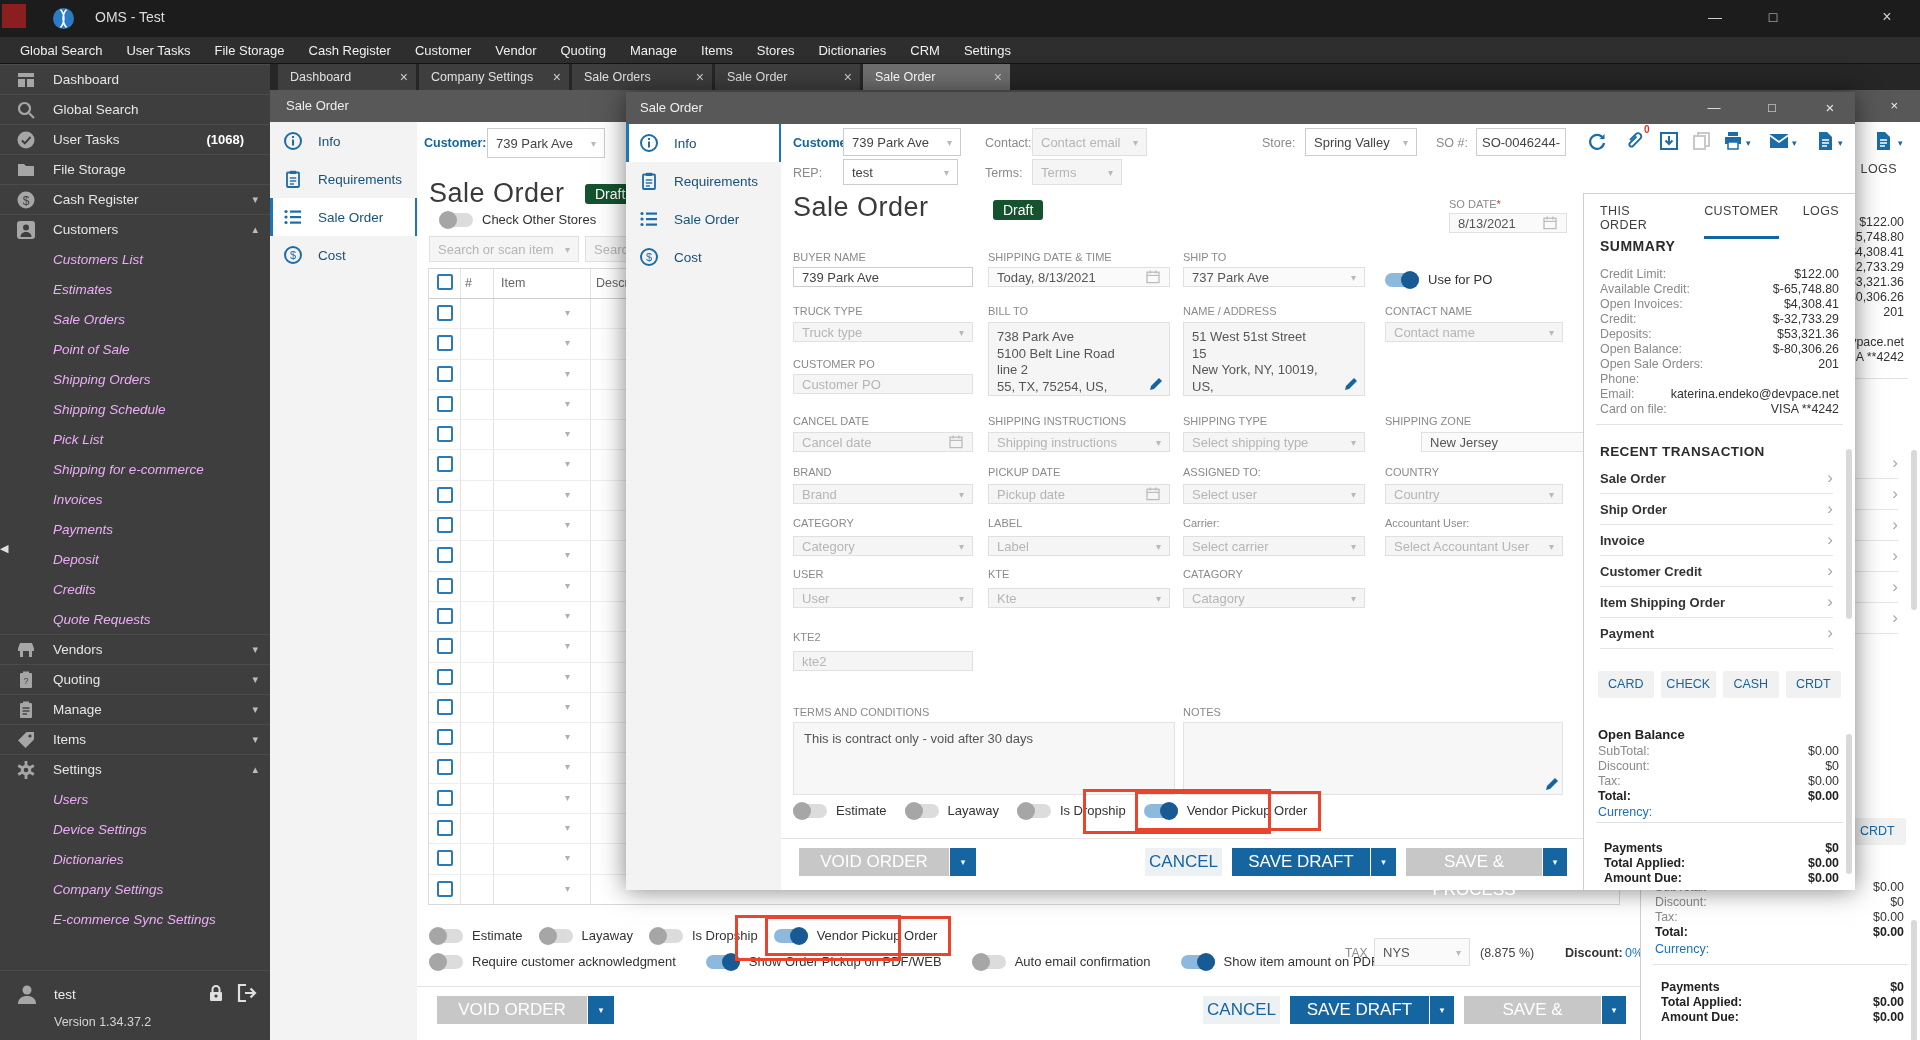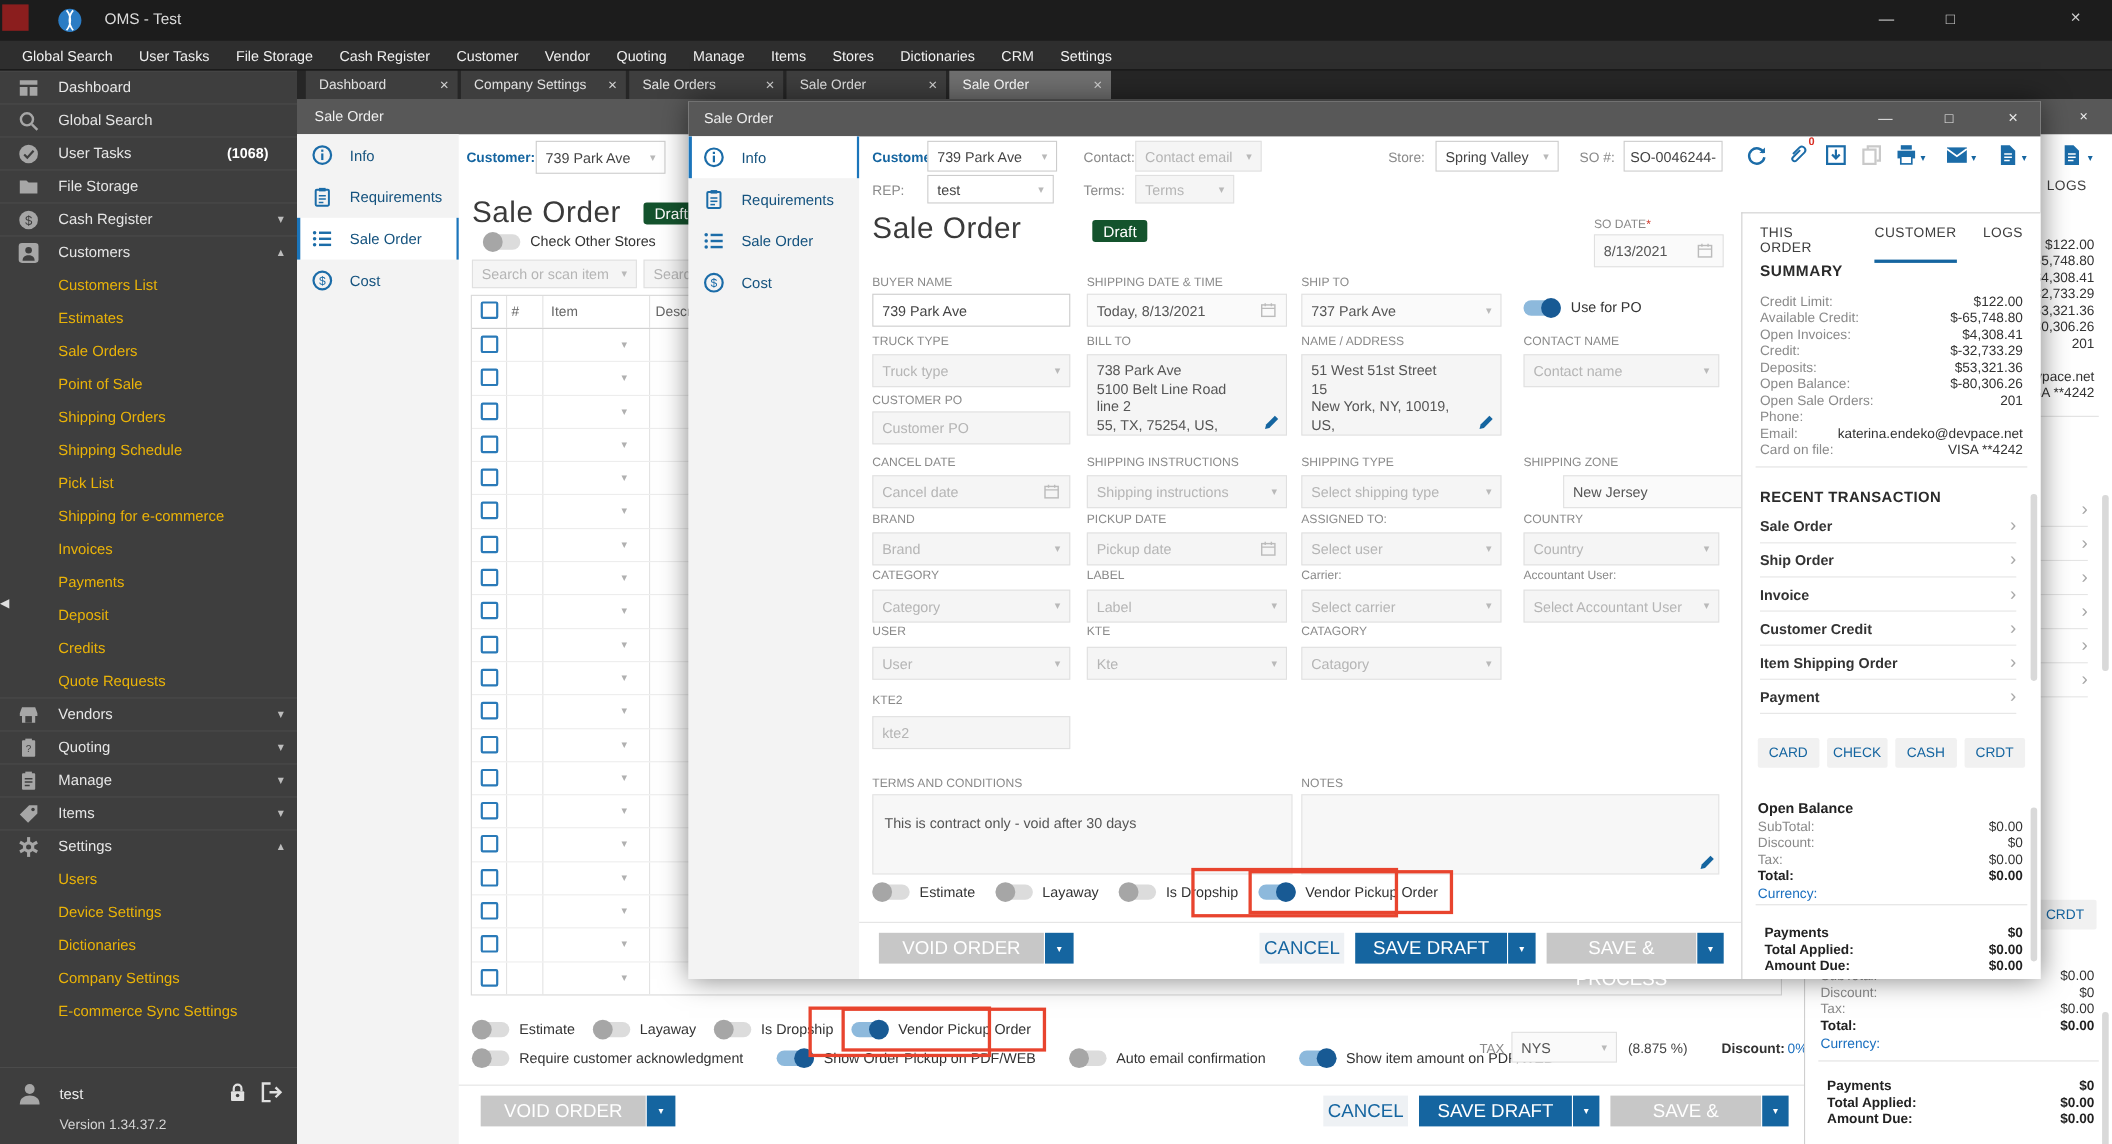--- a/index.html
+++ b/index.html
@@ -20,21 +20,21 @@
   .menubar { position:absolute; left:0; top:37px; width:1920px; height:27px; background:#2e2e2e;
     display:flex; align-items:center; padding-left:8px; z-index:5; border-bottom:1px solid #141414;}
   .menu-item { color:#f0f0f0; font-size:13px; padding:0 12px; line-height:27px; }
 
   
   .sidebar { position:absolute; left:0; top:64px; width:270px; height:976px; background:#3e3e3e; z-index:4;}
   .sb-row { height:30px; display:flex; align-items:center; color:#e6e6e6; font-size:13.5px; position:relative;}
   .sb-top { border-top:1px solid #4b4b4b; }
   .sb-ico { width:20px; height:20px; margin-left:16px; margin-right:17px; display:inline-block; }
   .sb-ico svg{ width:20px; height:20px; }
-  .sb-sub .sb-label { margin-left:53px; color:#eab308; }
+  .sb-sub .sb-label { margin-left:53px; color:#f0abfc;font-style:italic; }
   .sb-badge { position:absolute; right:26px; font-size:13px; color:#ffffff; font-weight:bold;}
   .sb-chev { position:absolute; right:12px; color:#bdbdbd; font-size:11px; }
   .sb-footer { position:absolute; left:0; bottom:0; width:270px; height:70px; border-top:1px solid #4b4b4b;}
   .sb-user-ico { position:absolute; left:14px; top:10px; width:26px; height:26px;}
   .sb-user-ico svg{width:26px;height:26px;}
   .sb-user { position:absolute; left:54px; top:16px; color:#eee; font-size:13.5px; }
   .sb-lock { position:absolute; left:206px; top:12px; width:20px; height:20px;}
   .sb-logout { position:absolute; left:236px; top:12px; width:22px; height:20px;}
   .sb-lock svg,.sb-logout svg{width:100%;height:100%;}
   .sb-version { position:absolute; left:54px; top:44px; color:#d5d5d5; font-size:12.5px; }
@@ -53,21 +53,21 @@
   .doc-titlebar { position:absolute; background:#585858; color:#eeeeee; font-size:13px; line-height:32px;
     padding-left:16px; }
   .doc-nav { position:absolute; background:#f3f3f3; }
   .doc-nav-item { height:38px; display:flex; align-items:center; position:relative;}
   .doc-nav-item.active { background:#ffffff; border-left:3px solid #1b75bb; border-right:2px solid #1b75bb;}
   .nav-ico { width:20px; height:20px; margin-left:13px; margin-right:15px;}
   .doc-nav-item.active .nav-ico{ margin-left:10px;}
   .nav-ico svg{width:20px;height:20px;}
   .nav-label { color:#14527e; font-size:13.5px; }
 
-  .fld { position:absolute; background:#f5f5f5; border:1px solid #e0e0e0; height:30px;
+  .fld { position:absolute; background:#f5f5f5; border:1px solid #e0e0e0; height:20px;
     font-size:13px; color:#b5b5b5; display:flex; align-items:center; padding:0 8px; }
   .fld .val{ flex:1; white-space:nowrap; overflow:hidden;}
   .fld.filled { color:#555; background:#fafafa;}
   .fld.white { background:#fff; border:1px solid #cccccc; color:#444;}
   .fld .arrow { color:#b9b9b9; font-size:10px; margin-left:4px;}
   .fld .cal { width:16px; height:16px; margin-left:4px;}
   .fld .cal svg{width:16px;height:16px;}
   .flabel { position:absolute; font-size:11px; color:#8a8a8a; white-space:nowrap; }
   .req { color:#d03a2b; }
 
@@ -117,21 +117,21 @@
   .tb-ico { position:absolute; width:22px; height:22px;}
   .tb-ico svg{width:22px;height:22px;}
   .tb-arrow { position:absolute; color:#1565a0; font-size:9px;}
   .attach-badge { position:absolute; color:#d93025; font-size:10px; font-weight:bold;}
 
   .addr-box { position:absolute; background:#f5f5f5; border:1px solid #e0e0e0; font-size:13px;
     color:#555; padding:6px 8px; line-height:16.5px;}
   .pencil { position:absolute; width:16px; height:16px;}
   .pencil svg{width:16px;height:16px;}
   .ta-box { position:absolute; background:#f7f7f7; border:1px solid #e3e3e3; font-size:13px; color:#555;
-    padding:18px 10px;}
+    padding:8px 10px;}
 
   
   .panel { position:absolute; background:#fff; }
   #panel-modal { left:957px; top:101px; width:272px; height:697px; border-left:1px solid #cfcfcf;
     border-top:1px solid #cfcfcf;}
   #panel-bg { left:1640px; top:160px; width:280px; height:880px; border-left:1px solid #cfcfcf;}
   .p-tabs { position:absolute; left:0; right:0; display:flex; gap:24px; padding:0 16px; }
   #panel-modal .p-tabs{ top:10px;} #panel-bg .p-tabs{ top:2px;}
   .p-tab { font-size:12.5px; color:#3f3f3f; letter-spacing:0.4px; padding-bottom:7px;}
   .p-tab.active { border-bottom:3px solid #1565a0;}

